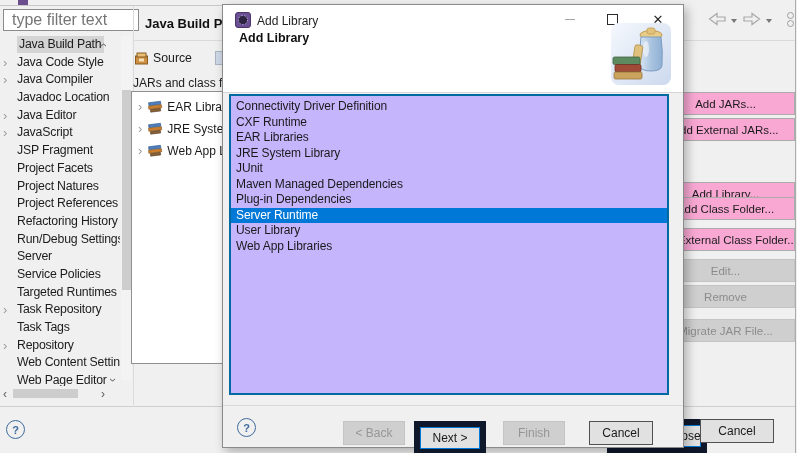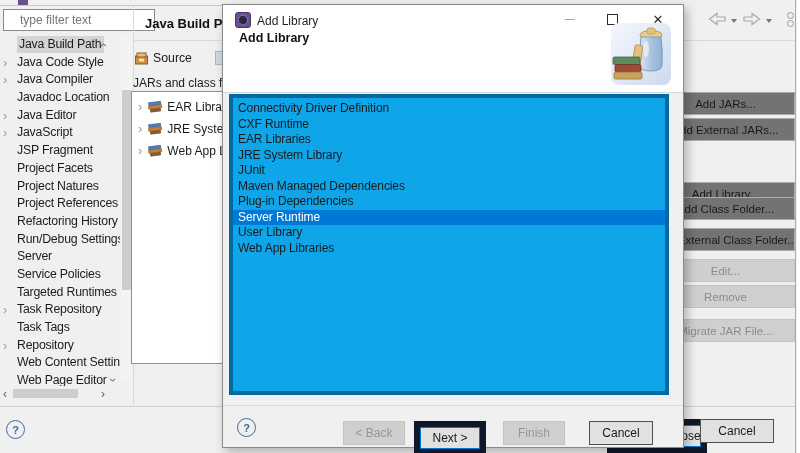--- a/index.html
+++ b/index.html
@@ -6,21 +6,21 @@
     font-family:"Liberation Sans",sans-serif;background:#ffffff;}
   #root{position:absolute;top:0;left:0;width:800px;height:453px;}
   .abs{position:absolute;}
   
   #main-window{position:absolute;top:0;left:0;width:797px;height:453px;background:#f0f0f0;}
   #win-right-border{position:absolute;top:0;left:795px;width:1px;height:453px;background:#ababab;}
   #top-artifact-line{position:absolute;top:5px;left:0;width:222px;height:1px;background:#c9c9c9;}
   #top-artifact-icon{position:absolute;top:0;left:18px;width:10px;height:5px;background:#6a4e8e;}
   
   #filter-input{position:absolute;top:9px;left:3px;width:118px;height:20px;border:1px solid #8b8b8b;
-    background:#fff;font-family:"Liberation Sans",sans-serif;font-size:12px;color:#6d28d9;padding:0 16px;outline:none;}
+    background:#fff;font-family:"Liberation Sans",sans-serif;font-size:16px;color:#6d28d9;padding:0 8px;outline:none;}
   #filter-input::placeholder{color:#757575;}
   #side-tree{position:absolute;top:36px;left:0;width:120px;height:350px;overflow:hidden;}
   .side-item{height:17.7px;line-height:17.7px;font-size:12.3px;color:#1c1c1c;white-space:nowrap;
     padding-left:17px;position:relative;letter-spacing:-0.2px;}
   .side-item .exp{position:absolute;left:3px;top:0;color:#9b9b9b;font-size:13px;}
   .side-item.sel .lbl{background:#d4d4d4;padding:1px 3px 2px 2px;}
   .tree-hint{position:absolute;color:#6f6f6f;font-size:12px;}
   
   #side-vscroll{position:absolute;top:36px;left:121px;width:11px;height:344px;background:#f3f3f3;}
   #side-vscroll .thumb{position:absolute;top:54px;left:1px;width:9px;height:200px;background:#cdcdcd;}
@@ -33,21 +33,21 @@
   #toolbar-sep{position:absolute;top:40px;left:134px;width:661px;height:1px;background:#dadada;}
   #tab-source{position:absolute;top:48px;left:135px;height:20px;display:flex;align-items:center;gap:5px;
     font-size:12.3px;color:#1a1a1a;}
   #tab-sliver{position:absolute;top:51px;left:215px;width:7px;height:12px;background:#cfd8e6;border:1px solid #aab4c4;}
   #jars-label{position:absolute;top:76px;left:133px;font-size:12px;color:#1c1c1c;white-space:nowrap;}
   #content-box{position:absolute;top:91px;left:131px;width:532px;height:271px;background:#fff;border:1px solid #909090;}
   .jar-item{position:absolute;left:6px;height:21px;display:flex;align-items:center;gap:4px;
     font-size:12px;color:#1a1a1a;white-space:nowrap;}
   .jar-item .exp{color:#9b9b9b;font-size:13px;margin-right:2px;}
   
-  .col-btn{position:absolute;left:656px;width:137px;height:21px;background:#737373;border:1px solid #acacac;
+  .col-btn{position:absolute;left:656px;width:137px;height:21px;background:#f9a8d4;border:1px solid #acacac;
     display:flex;align-items:center;justify-content:center;font-size:11.5px;color:#1a1a1a;
     white-space:nowrap;overflow:hidden;}
   .col-btn.dis{background:#cfcfcf;border-color:#c4c4c4;color:#8c8c8c;}
   
   #nav-area{position:absolute;top:10px;left:708px;width:86px;height:22px;}
   .caret{width:0;height:0;border-left:3.5px solid transparent;border-right:3.5px solid transparent;
     border-top:4px solid #777;position:absolute;top:9px;}
   .nav-dot{position:absolute;width:5px;height:5px;border:1px solid #9e9e9e;border-radius:50%;left:79px;}
   
   #main-footer-sep{position:absolute;top:406px;left:0;width:796px;height:1px;background:#cfcfcf;}
@@ -66,22 +66,22 @@
   #dlg-titlebar{position:absolute;top:0;left:0;width:100%;height:30px;}
   #dlg-title{position:absolute;top:9px;left:34px;font-size:12px;color:#1f1f1f;}
   .win-ctl{position:absolute;top:0;width:34px;height:28px;display:flex;align-items:center;justify-content:center;}
   #ctl-min .bar{width:10px;height:1px;background:#a5a5a5;}
   #ctl-max .box{width:9px;height:9px;border:1.2px solid #2b2b2b;}
   #ctl-close{font-size:13px;color:#2b2b2b;}
   #dlg-header-title{position:absolute;top:26px;left:16px;font-size:12.5px;font-weight:bold;color:#111;}
   #dlg-header-sub{position:absolute;top:51px;left:18px;font-size:12px;color:#2a2a2a;}
   #dlg-head-sep{position:absolute;top:87px;left:0;width:100%;height:1px;background:#d6d6d6;}
   #dlg-banner{position:absolute;top:16px;left:388px;width:60px;height:66px;}
-  #dlg-list{position:absolute;top:89px;left:6px;width:440px;height:301px;background:#0ea5e9;
-    border:4px solid #0369a1;padding-top:3px;box-sizing:border-box;overflow:hidden;}
+  #dlg-list{position:absolute;top:89px;left:6px;width:440px;height:301px;background:#c4b5fd;
+    border:2px solid #0369a1;padding-top:3px;box-sizing:border-box;overflow:hidden;}
   .dlg-item{height:15.5px;line-height:15.5px;font-size:12px;color:#1a1a1a;padding-left:5px;
     white-space:nowrap;letter-spacing:-0.1px;}
   .dlg-item.sel{background:#0078d7;color:#fff;}
   #dlg-footer{position:absolute;top:400px;left:0;width:100%;height:41px;background:#f0f0f0;border-top:1px solid #d9d9d9;}
   
   .icon-inline{display:inline-block;vertical-align:middle;}
 </style>
 </head>
 <body>
 

